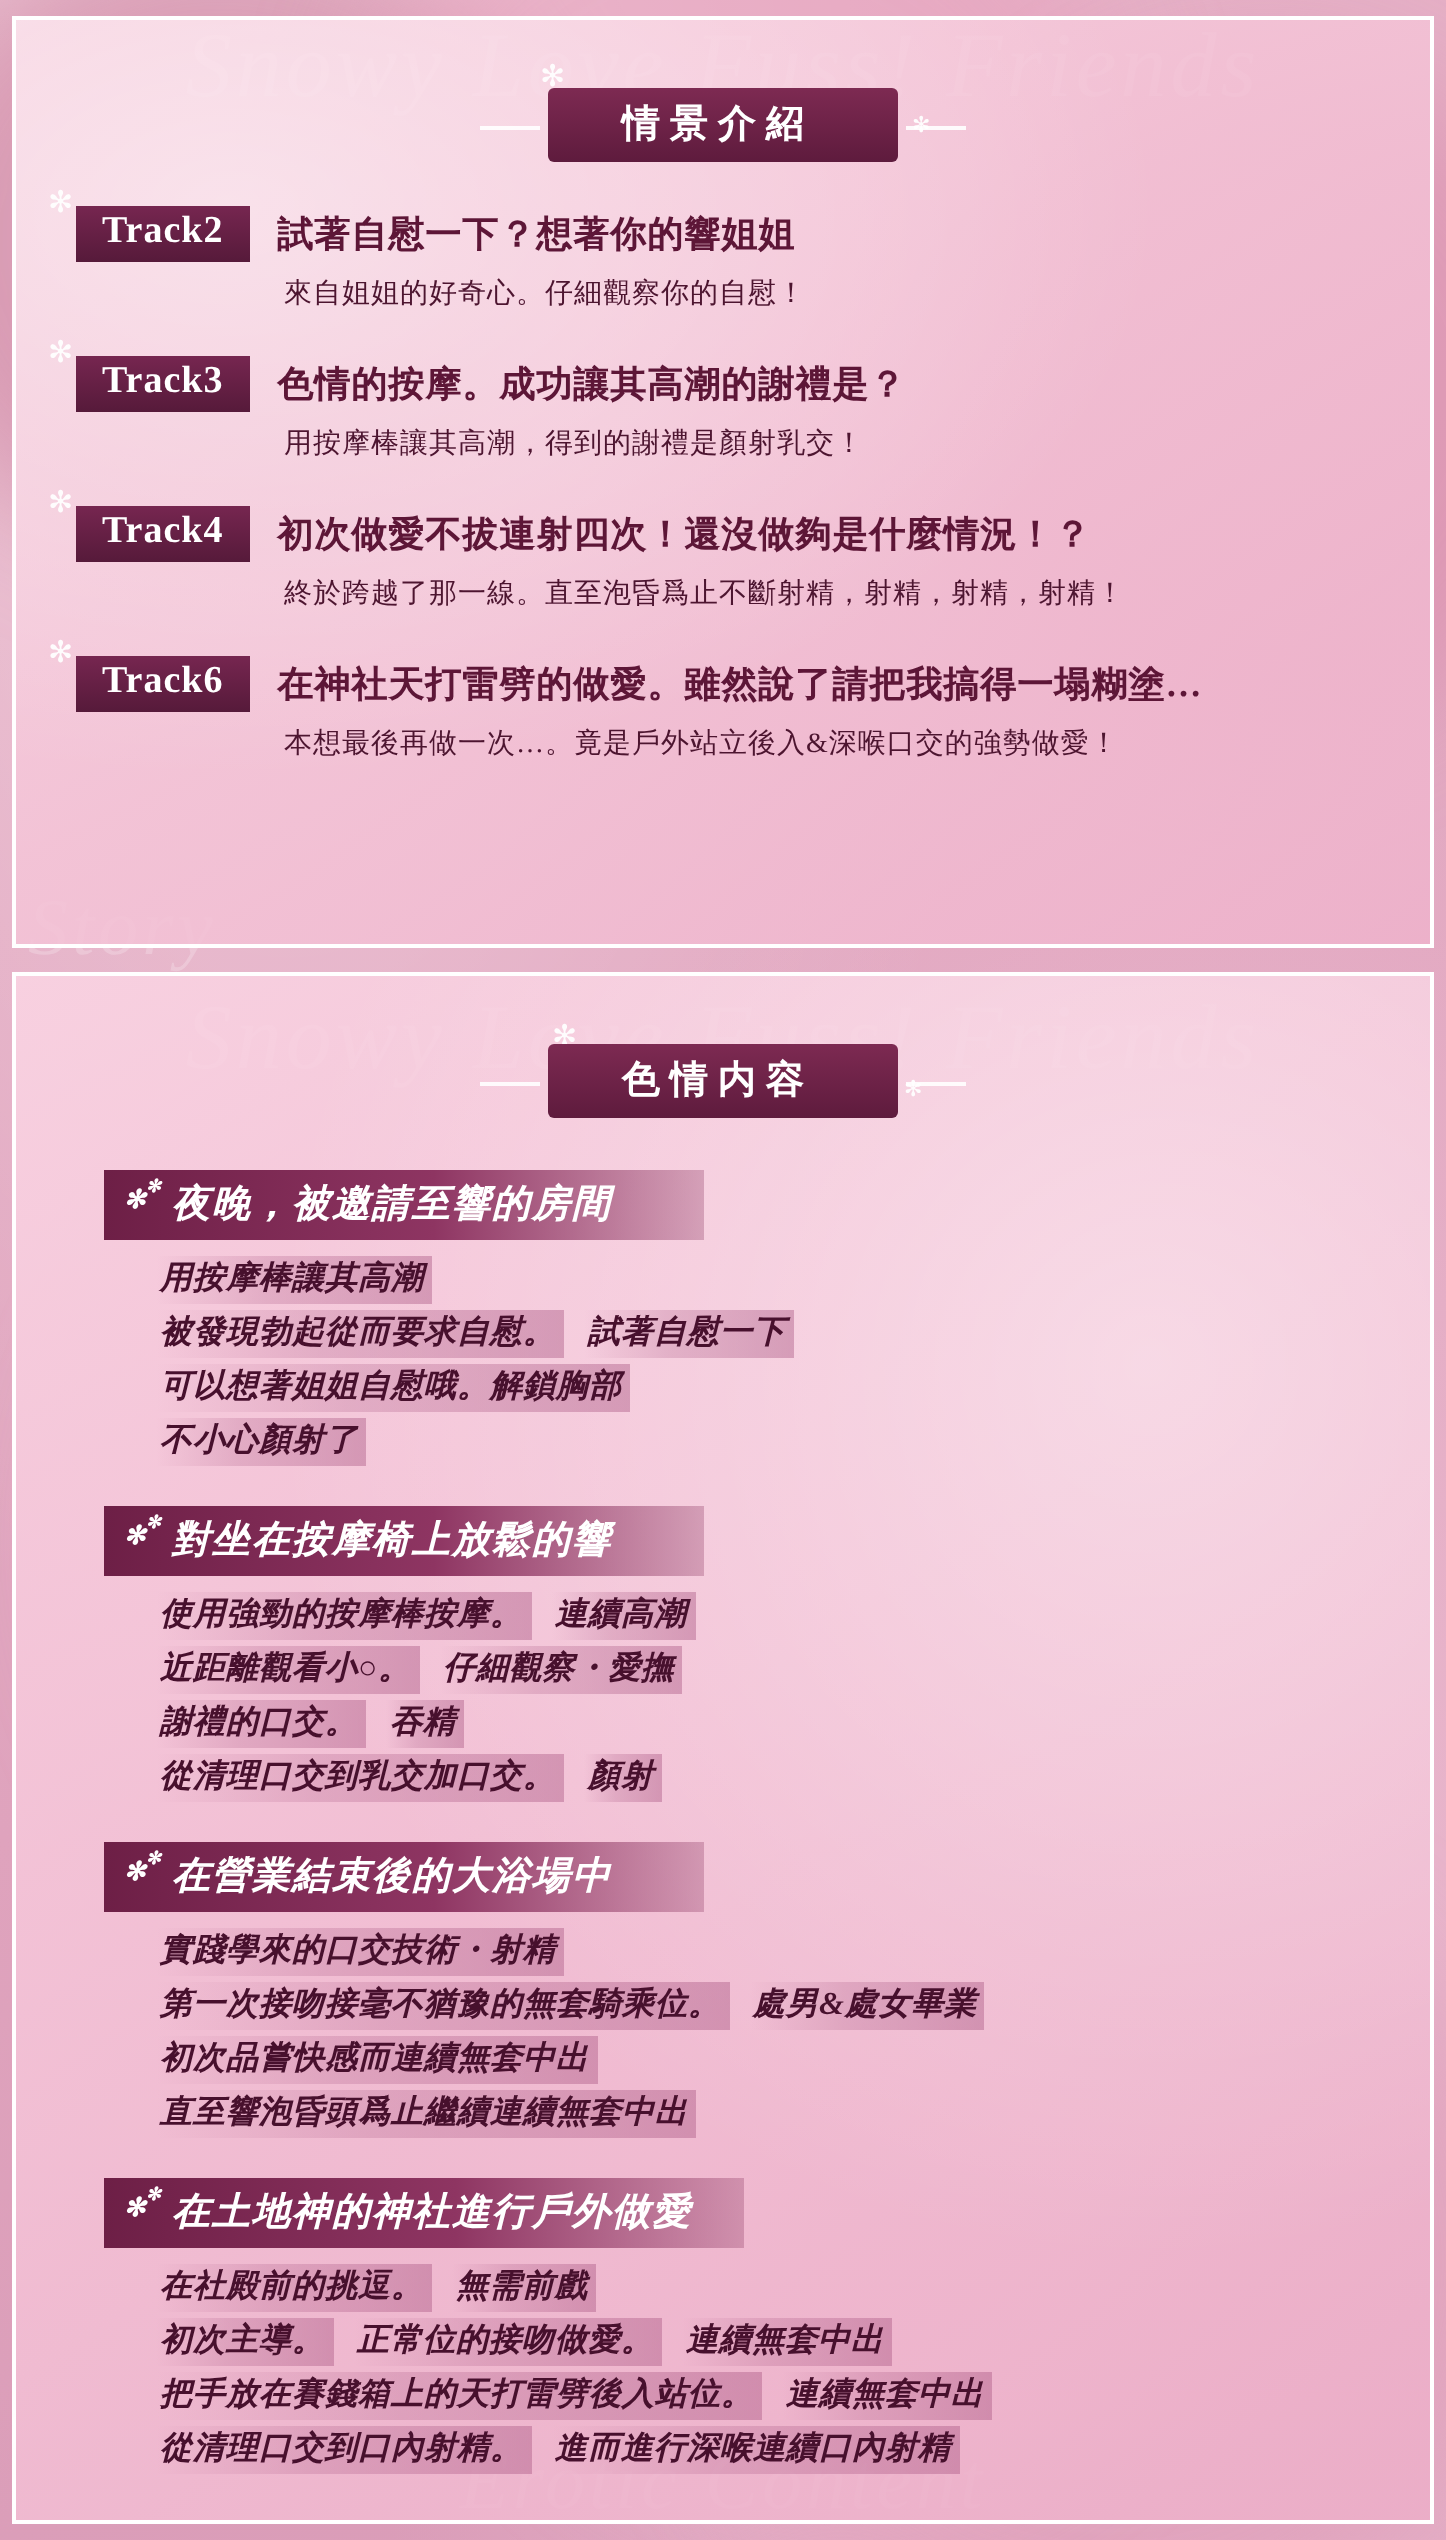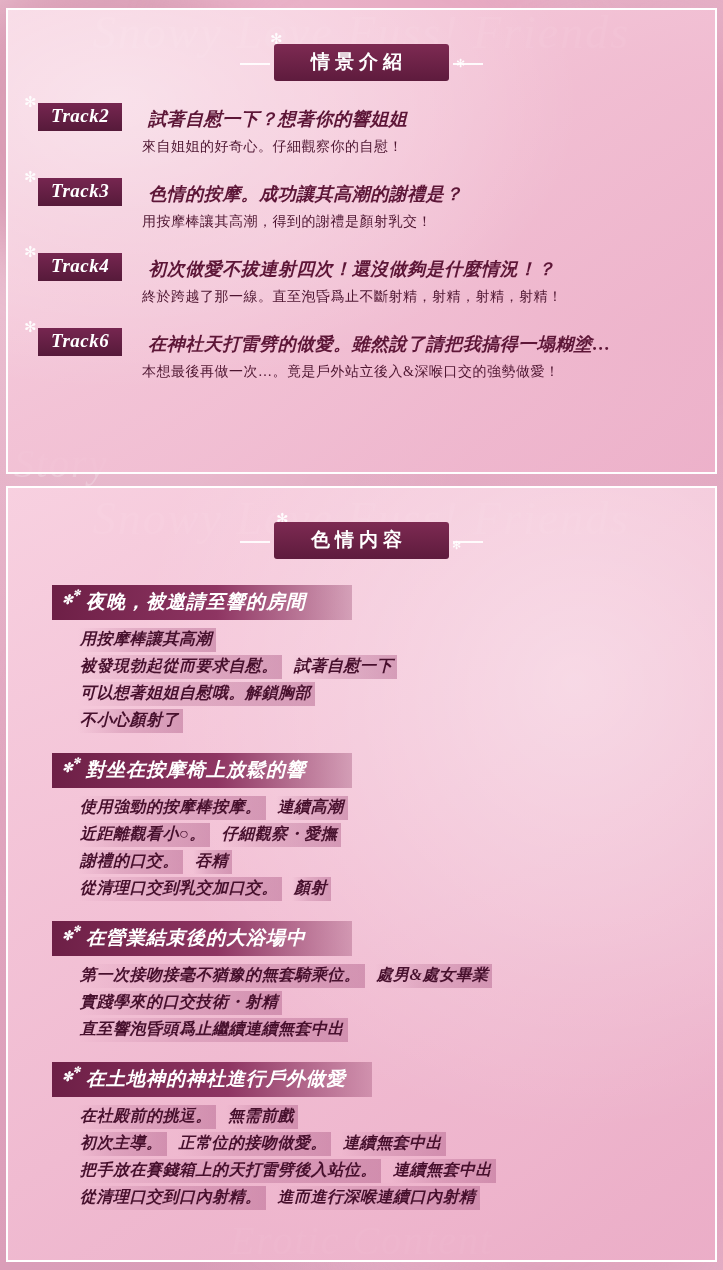--- a/index.html
+++ b/index.html
@@ -132,23 +132,22 @@
   .track-list {
     margin-top: 22px;
     padding: 0 22px 0 30px;
   }
   .track {
     position: relative;
     margin-bottom: 22px;
   }
   .track-head {
     display: flex;
-    align-items: flex-end;
-    gap: 26px;
-    font-style: italic;
+    align-items: center;
+    gap: 14px;
   }
   .track-badge {
     background: linear-gradient(180deg, #762650 0%, #561a3a 100%);
     color: #ffffff;
     font-size: 19px;
     font-weight: bold;
     padding: 2px 13px 4px 13px;
     letter-spacing: 0.5px;
     font-family: "Liberation Serif", serif;
     white-space: nowrap;
@@ -353,25 +352,28 @@
       </div>
 
       <div class="ero-block">
         <div class="ero-heading">
           <span class="hsnow">✻</span>
           <span class="hsnow2">✻</span>
           <span>在營業結束後的大浴場中</span>
         </div>
         <div class="ero-items">
           <div class="ero-line">
+            <span class="ero-item">實踐學來的口交技術・射精</span>
+          </div>
+          <div class="ero-line">
             <span class="ero-item">第一次接吻接毫不猶豫的無套騎乘位。</span>
             <span class="ero-item">處男&amp;處女畢業</span>
           </div>
           <div class="ero-line">
-            <span class="ero-item">實踐學來的口交技術・射精</span>
+            <span class="ero-item">初次品嘗快感而連續無套中出</span>
           </div>
           <div class="ero-line">
             <span class="ero-item">直至響泡昏頭爲止繼續連續無套中出</span>
           </div>
         </div>
       </div>
 
       <div class="ero-block">
         <div class="ero-heading">
           <span class="hsnow">✻</span>

